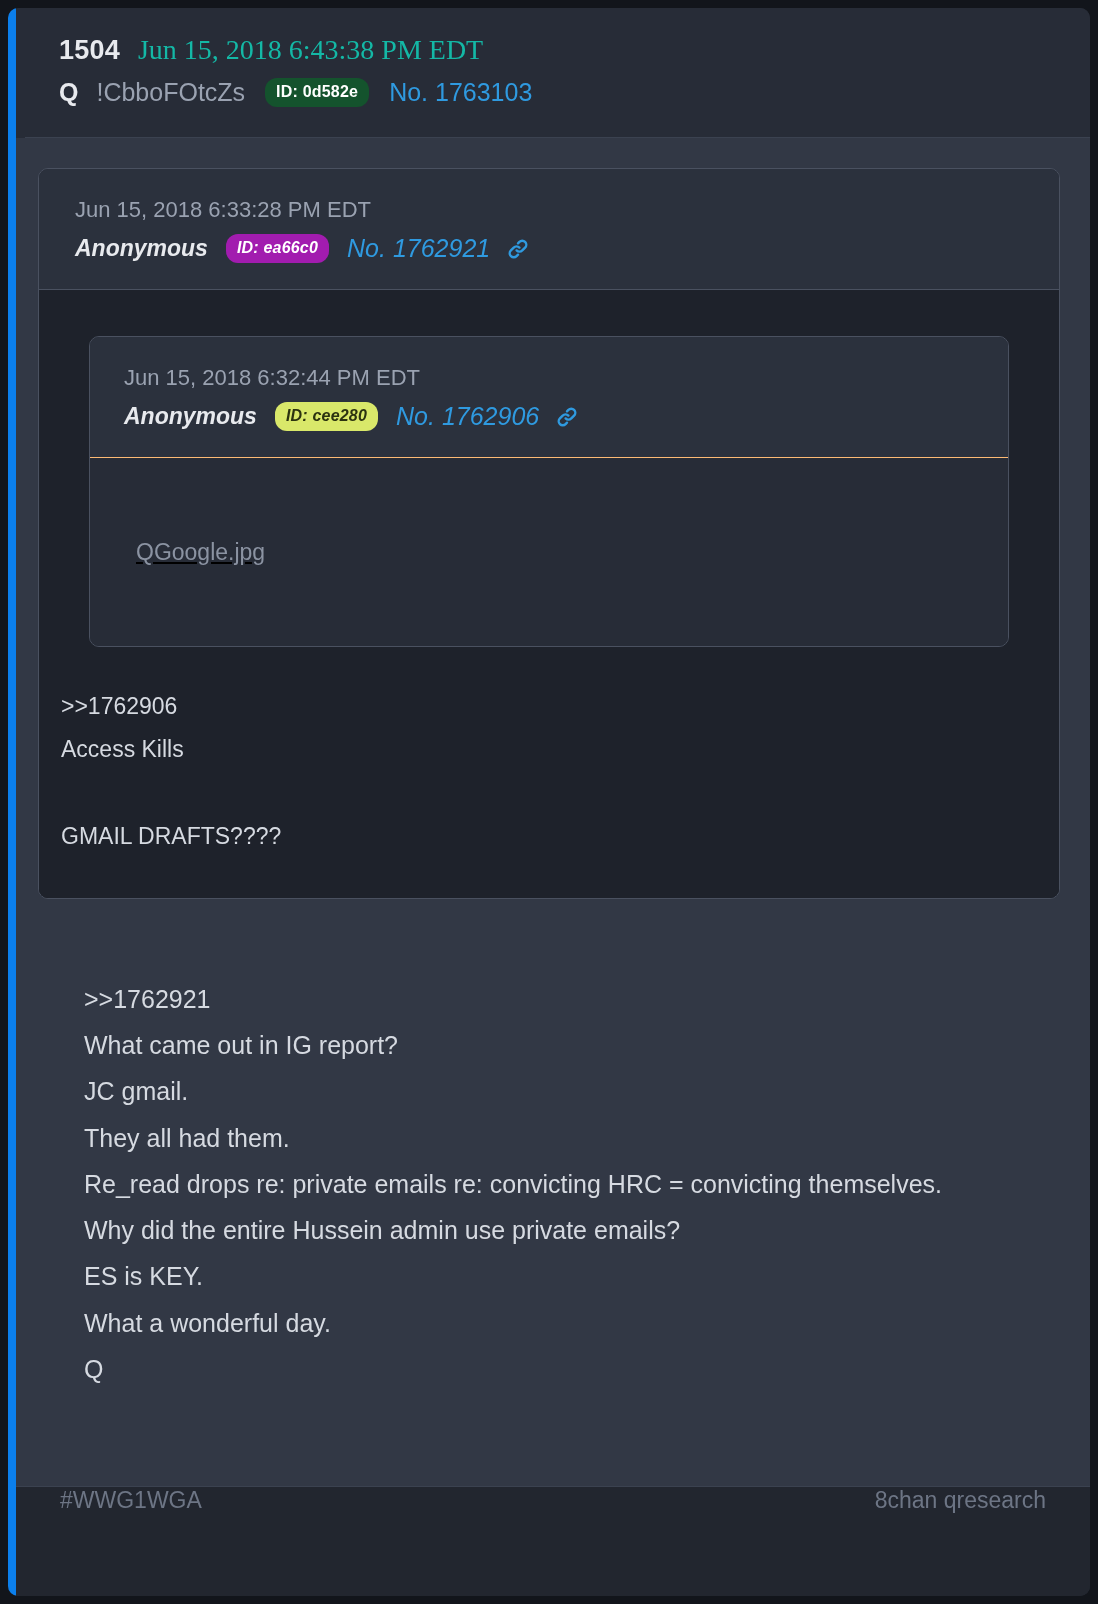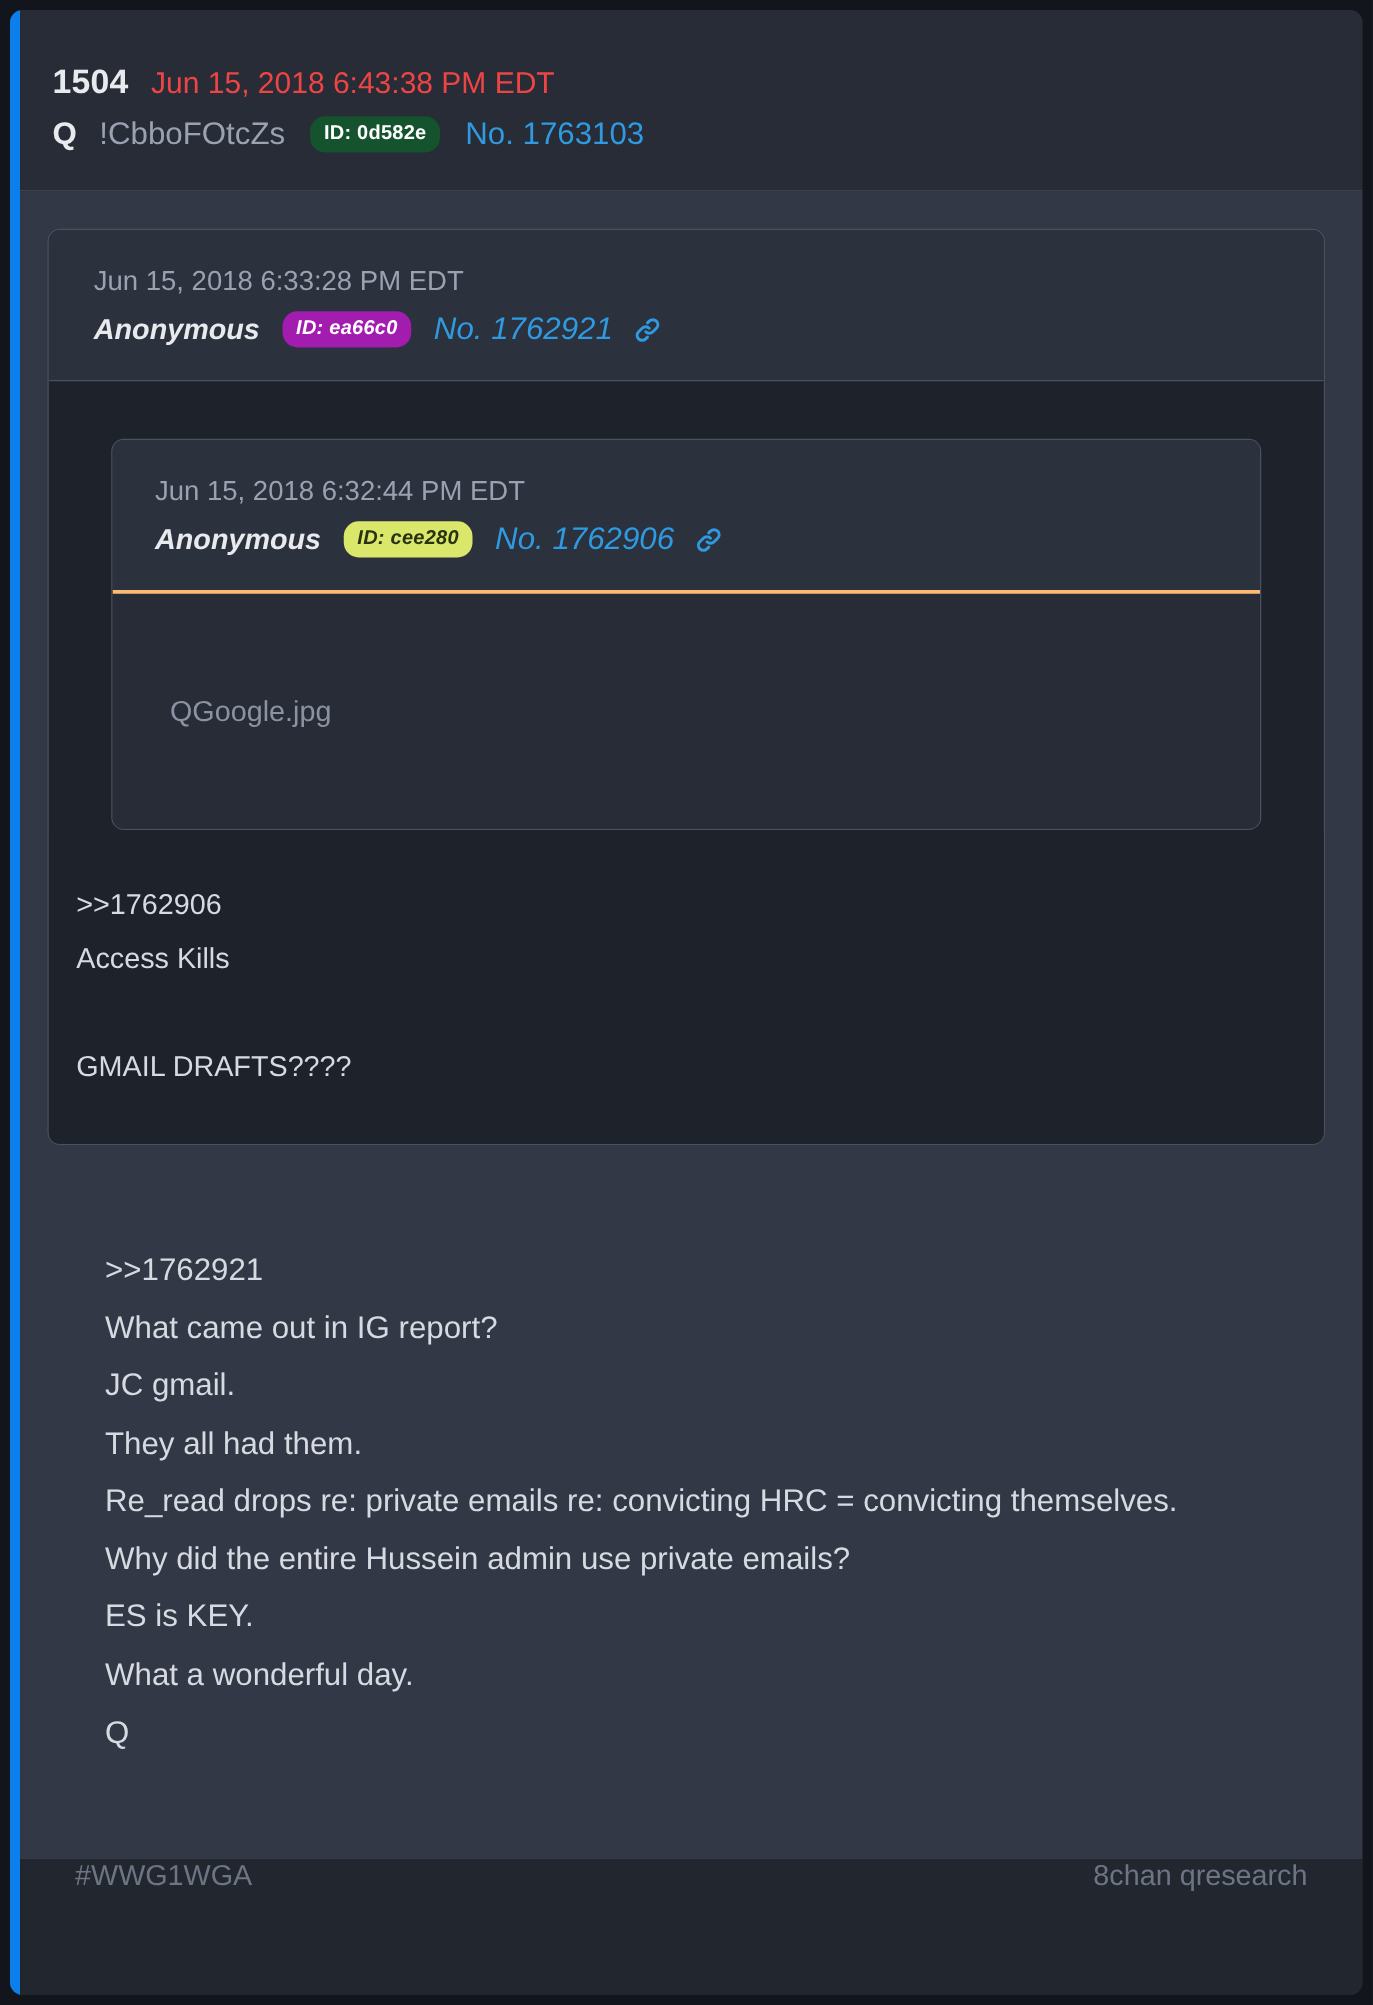--- a/index.html
+++ b/index.html
@@ -40,41 +40,43 @@
     bottom: 0;
     width: 8px;
     background: #0b7fec;
     z-index: 5;
   }
 
   
   .drop-header {
     background: #272c37;
     border-bottom: 1px solid #3b4250;
-    padding: 42px 0 30px 34px;
+    padding: 26px 0 30px 34px;
     flex: 0 0 auto;
+    margin-left: 17px;
   }
 
   .header-line-1 {
     display: flex;
     align-items: baseline;
     gap: 18px;
     margin-bottom: 12px;
   }
 
   .drop-number {
     font-size: 27px;
     font-weight: bold;
     color: #e8eaee;
     letter-spacing: .2px;
   }
 
   .drop-timestamp {
-    font-size: 24px;
-    color: #ef4444;
+    font-size: 28px;
+    color: #14b8a6;
+    font-family: Liberation Serif, serif;
   }
 
   .header-line-2 {
     display: flex;
     align-items: center;
     gap: 14px;
   }
 
   .poster-name {
     font-size: 25px;
@@ -163,21 +165,22 @@
 
   .quote-content {
     background: #1e222b;
     border-top: 1px solid #4a5160;
     padding: 46px 36px 40px 50px;
   }
 
   .quote-level-2 > .quote-content {
     padding: 0;
     background: #272c37;
-    border-top: 3px solid #fdba74;
+    border-top: 1px solid #fdba74;
+    text-decoration: underline;
   }
 
   
   .attachment {
     min-height: 188px;
     display: flex;
     align-items: center;
     padding: 0 0 0 46px;
   }
 

